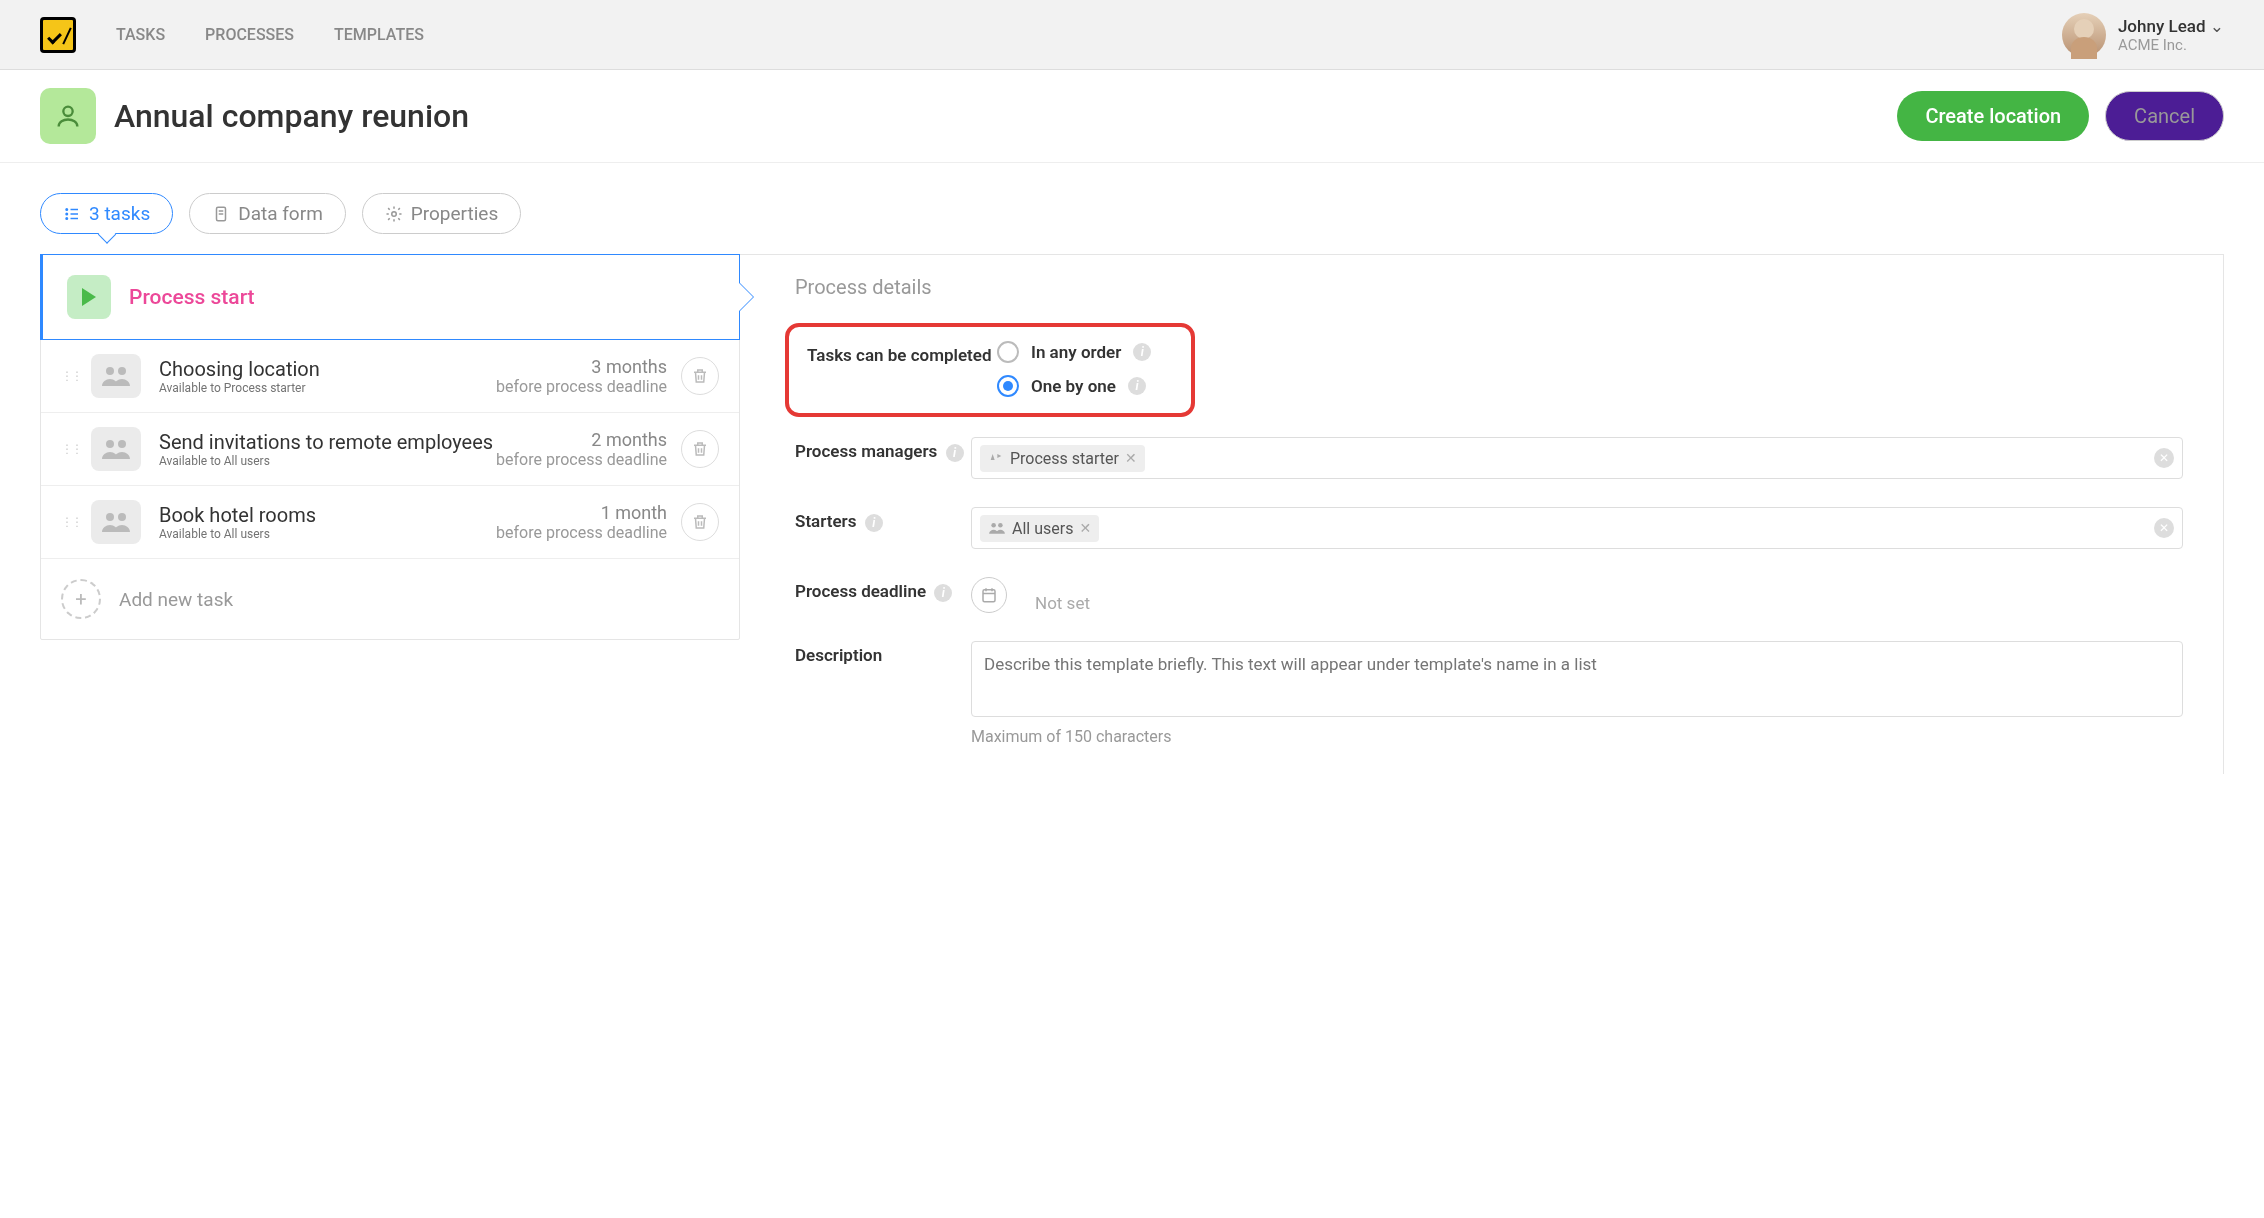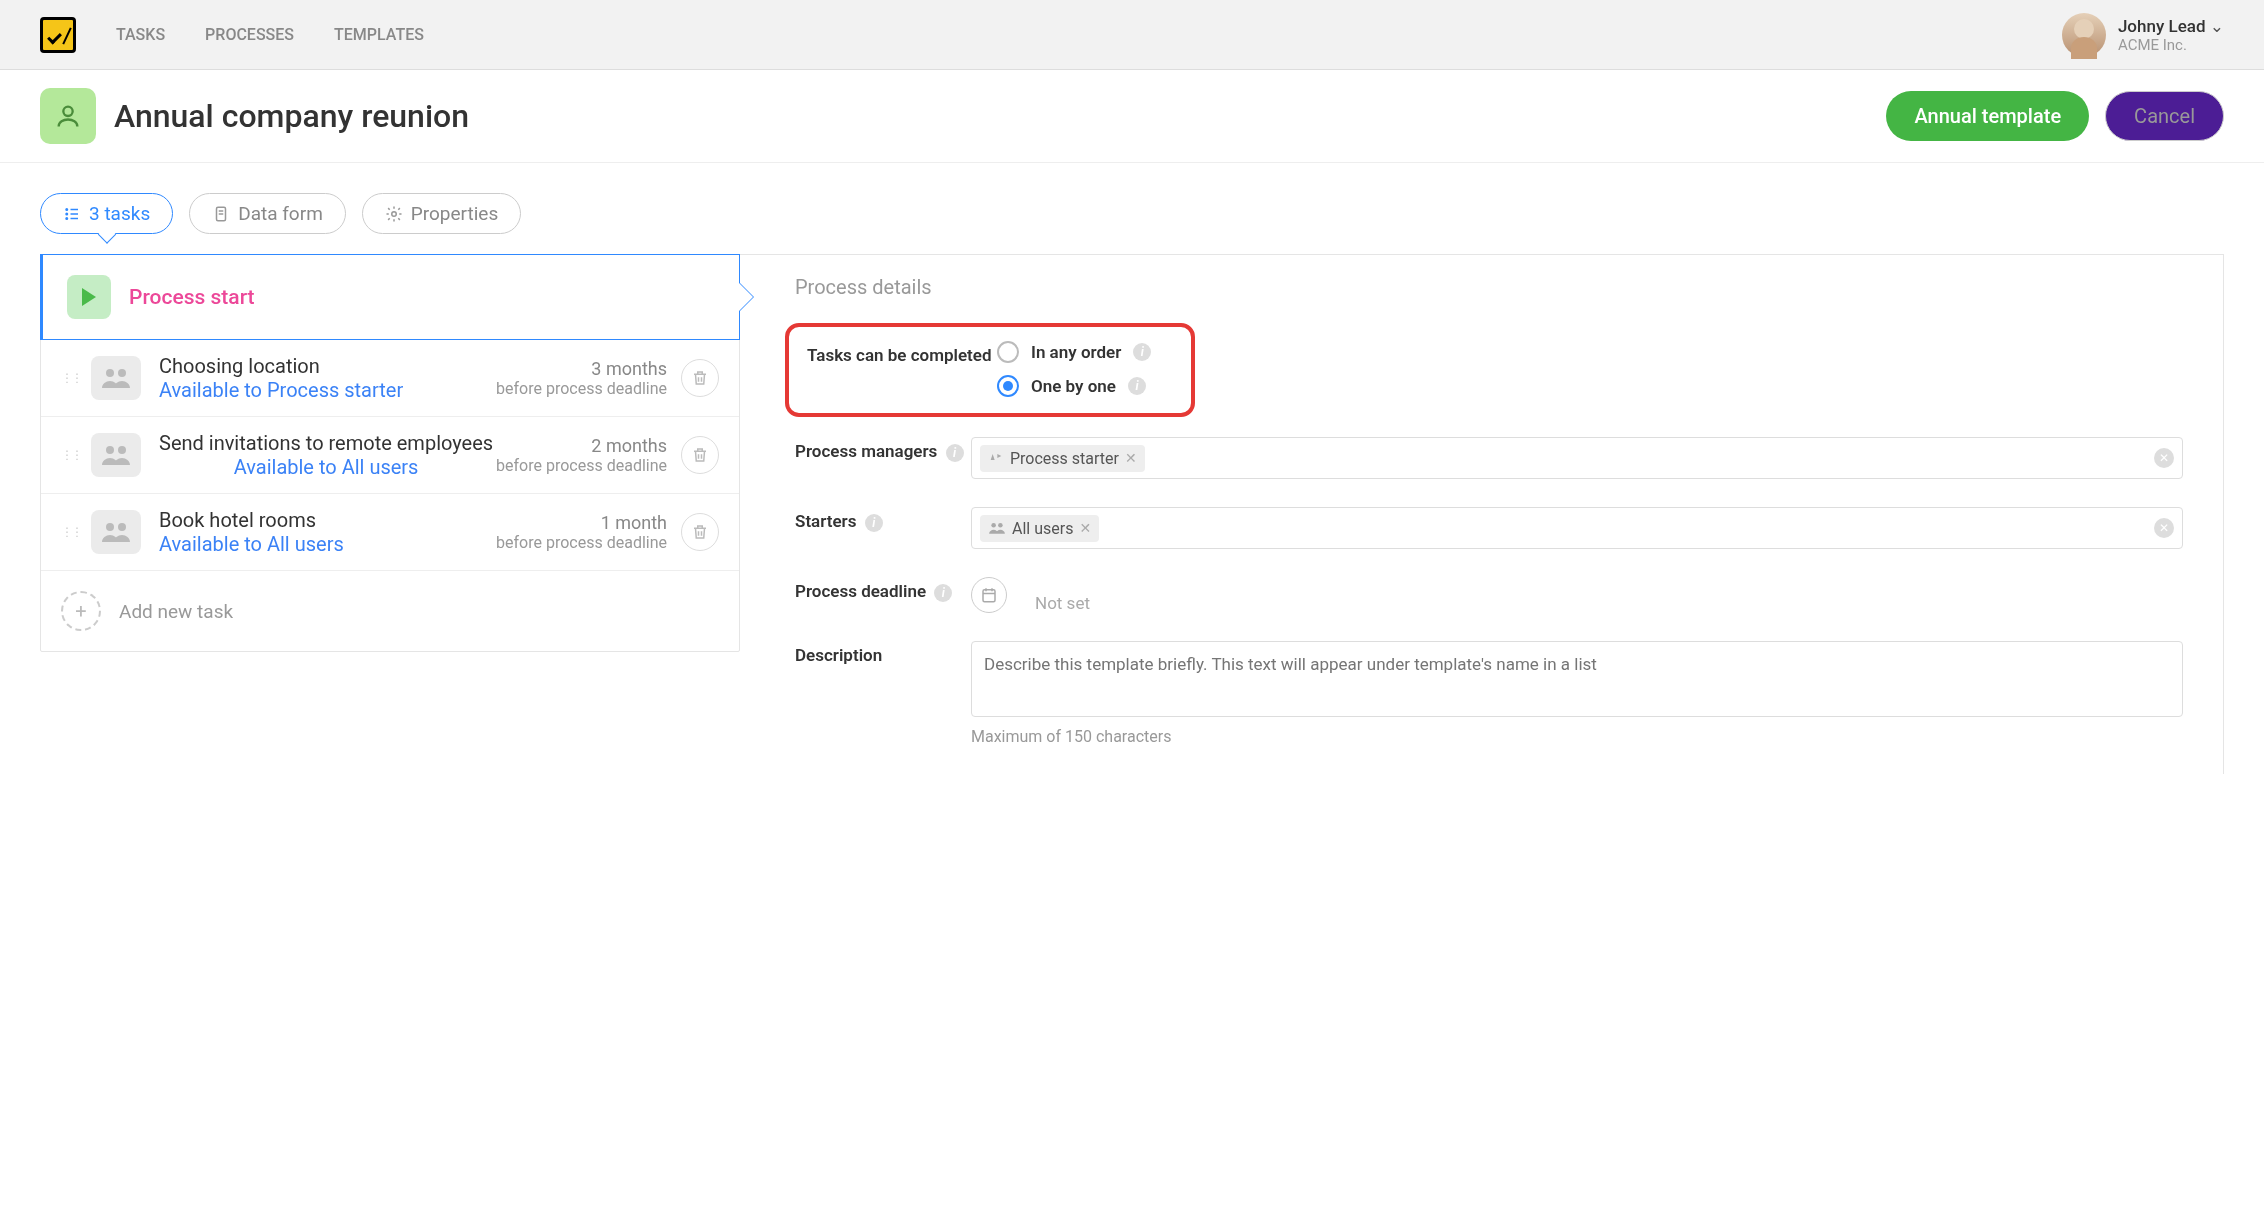--- a/index.html
+++ b/index.html
@@ -39,21 +39,21 @@
 .play-icon { width: 44px; height: 44px; background: #c5edc5; border-radius: 8px; display: flex; align-items: center; justify-content: center; margin-right: 18px; }
 .play-triangle { width:0; height:0; border-top:9px solid transparent; border-bottom:9px solid transparent; border-left:14px solid #4aba4a; }
 .process-start-label { font-size: 21px; font-weight: 500; color: #ec4899; }
 
 .task-row { display: flex; align-items: center; padding: 14px 20px; border-top: 1px solid #eee; }
 .drag-handle { width: 16px; color: #ccc; font-size: 12px; margin-right: 14px; cursor: grab; }
 .drag-handle::before { content: "⋮⋮"; letter-spacing: -2px; }
 .task-assignee { width: 50px; height: 44px; background: #ebebeb; border-radius: 8px; display: flex; align-items: center; justify-content: center; margin-right: 18px; }
 .task-body { display: flex; flex-direction: column; }
 .task-title { font-size: 20px; color: #333; }
-.task-sub { font-size: 20px; color: #3b82f6; text-align: center; }
+.task-sub { font-size: 12px; color: #737373; }
 .task-deadline { margin-left: auto; text-align: right; margin-right: 14px; }
 .task-deadline-top { font-size: 18px; color: #888; }
 .task-deadline-bot { font-size: 16px; color: #999; }
 .trash-btn { width: 38px; height: 38px; border: 1px solid #ddd; border-radius: 50%; display: flex; align-items: center; justify-content: center; color: #bbb; cursor: pointer; }
 
 .add-task-row { display: flex; align-items: center; padding: 20px; border-top: 1px solid #eee; cursor: pointer; }
 .add-icon { width: 40px; height: 40px; border: 2px dashed #ccc; border-radius: 50%; display: flex; align-items: center; justify-content: center; color: #bbb; font-size: 20px; margin-right: 18px; }
 .add-label { font-size: 19px; color: #999; }
 
 .right-panel { flex: 1; padding: 20px 40px 0 56px; border-top: 1px solid #e5e5e5; border-right: 1px solid #e5e5e5; margin-left:-1px; }
@@ -105,21 +105,21 @@
 
 <div class="header">
   <div class="template-icon">
     <svg width="28" height="28" viewBox="0 0 24 24" fill="none" stroke="#4a8c3a" stroke-width="2">
         <circle cx="12" cy="8" r="4"></circle>
         <path d="M4 21c0-4 4-6 8-6s8 2 8 6"></path>
       </svg>
   </div>
   <div class="template-title">Annual company reunion</div>
   <div class="header-actions">
-    <button class="btn-primary">Annual template</button>
+    <button class="btn-primary">Create location</button>
     <button class="btn-cancel">Cancel</button>
   </div>
 </div>
 
 <div class="tabs">
   <div class="tab active">
     <svg width="18" height="18" viewBox="0 0 24 24" fill="none" stroke="#2f89ff" stroke-width="2">
         <circle cx="5" cy="6" r="1"></circle>
         <line x1="10" y1="6" x2="20" y2="6"></line>
         <circle cx="5" cy="12" r="1"></circle>

